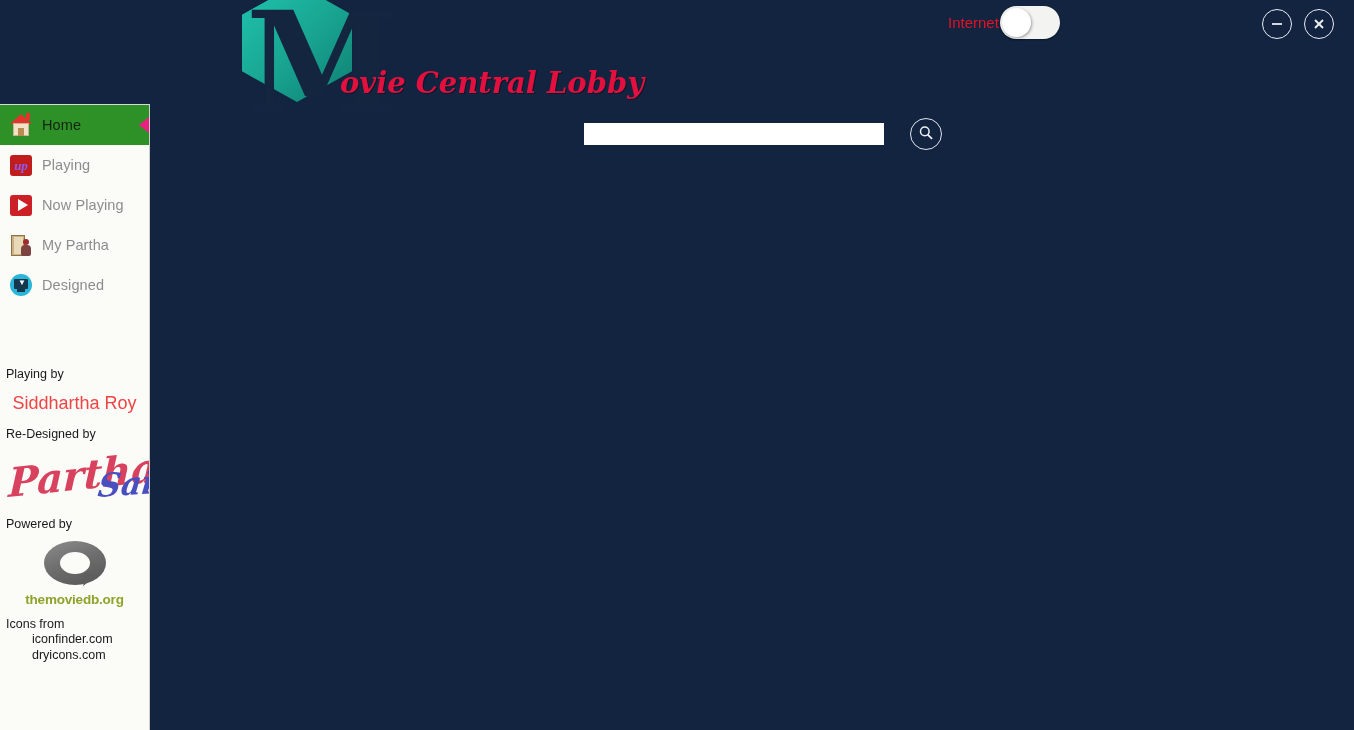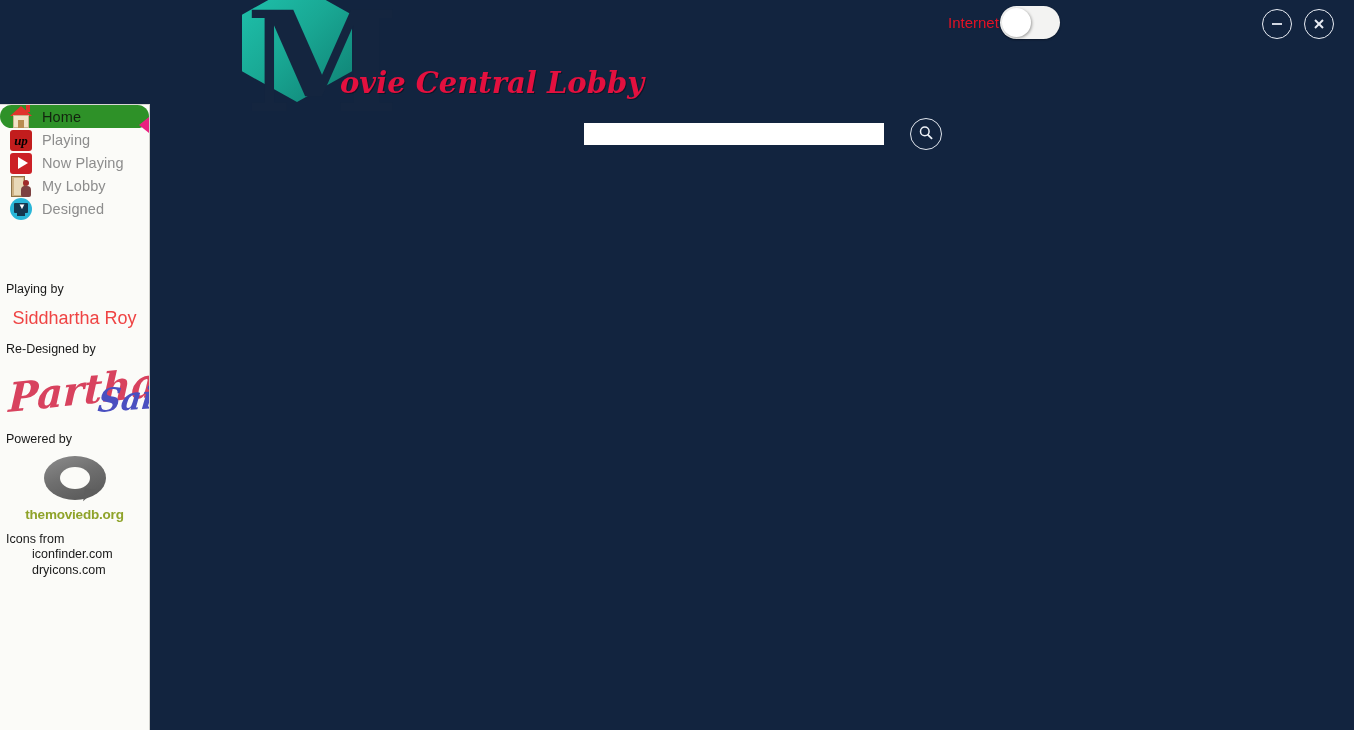--- a/index.html
+++ b/index.html
@@ -22,26 +22,25 @@
     top: 104px;
     width: 150px;
     height: 626px;
     background: #fbfbf8;
     border-top: 1px solid #d8d8d4;
     border-right: 1px solid #cfcfcb;
     overflow: hidden;
   }
   .nav-item {
     position: relative;
-    height: 23px;
+    height: 40px;
     display: flex;
     align-items: center;
     padding-left: 9px;
     cursor: pointer;
-    border-radius: 18px;
   }
   .nav-item .nav-label {
     margin-left: 9px;
     font-size: 14.5px;
     color: #8d8d8d;
     letter-spacing: .1px;
   }
   .nav-item.active { background: #2e9128; }
   .nav-item.active .nav-label { color: #13240f; }
   .nav-pointer {
@@ -82,21 +81,21 @@
   }
   
   .ico-up .sq {
     position: absolute; left: 1px; top: 2px;
     width: 22px; height: 21px; border-radius: 3px;
     background: #c21d1d;
   }
   .ico-up .gl {
     position: absolute; left: 3px; top: 5px;
     width: 18px; height: 15px;
-    color: #000000; font-size: 13px; font-weight: bold;
+    color: #8b5cf6; font-size: 13px; font-weight: bold;
     font-style: italic; line-height: 15px; text-align: center;
     font-family: "Liberation Serif", serif;
   }
   
   .ico-play .sq {
     position: absolute; left: 1px; top: 2px;
     width: 22px; height: 21px; border-radius: 3px;
     background: #cc2026;
   }
   .ico-play .tri {
@@ -419,21 +418,21 @@
     <span class="nav-label">Now Playing</span>
   </div>
 
   <div class="nav-item">
     <span class="nav-ico ico-lobby">
       <span class="frame"></span>
         <span class="open"></span>
         <span class="torso"></span>
         <span class="head"></span>
     </span>
-    <span class="nav-label">My Lobby</span>
+    <span class="nav-label">My Partha</span>
   </div>
 
   <div class="nav-item">
     <span class="nav-ico ico-scrap">
       <span class="circ"></span>
         <span class="mon"></span>
         <span class="arr">▼</span>
         <span class="stand"></span>
     </span>
     <span class="nav-label">Designed</span>

